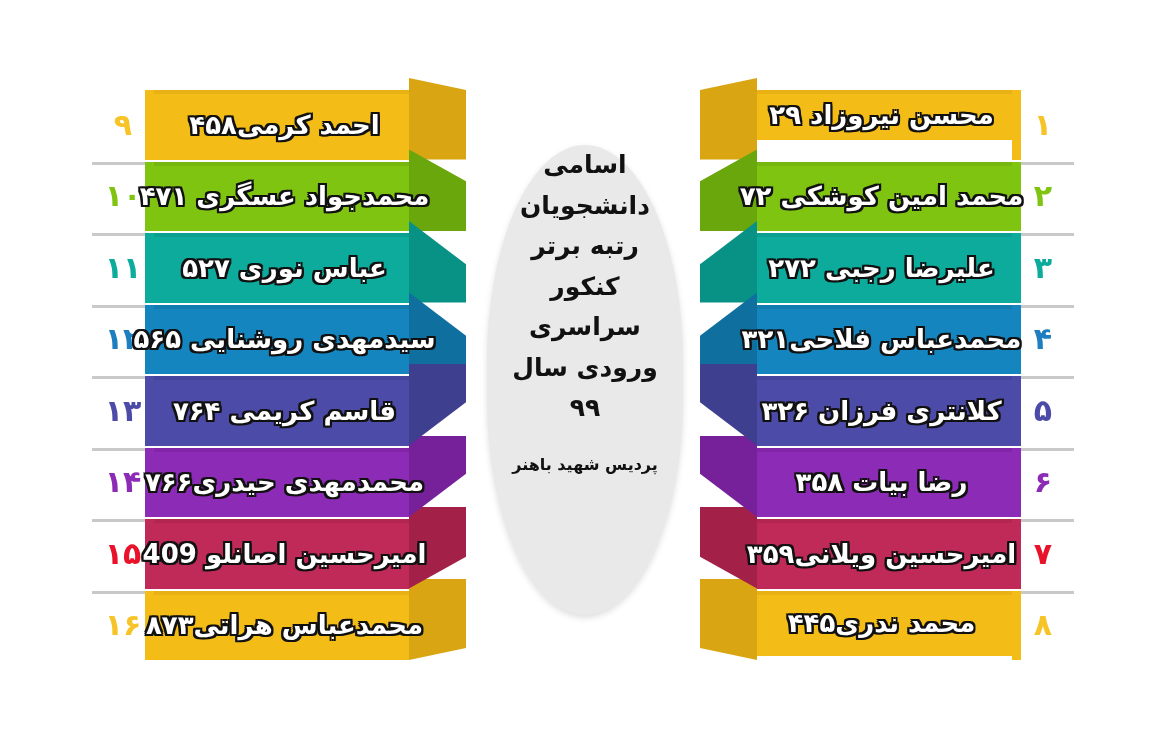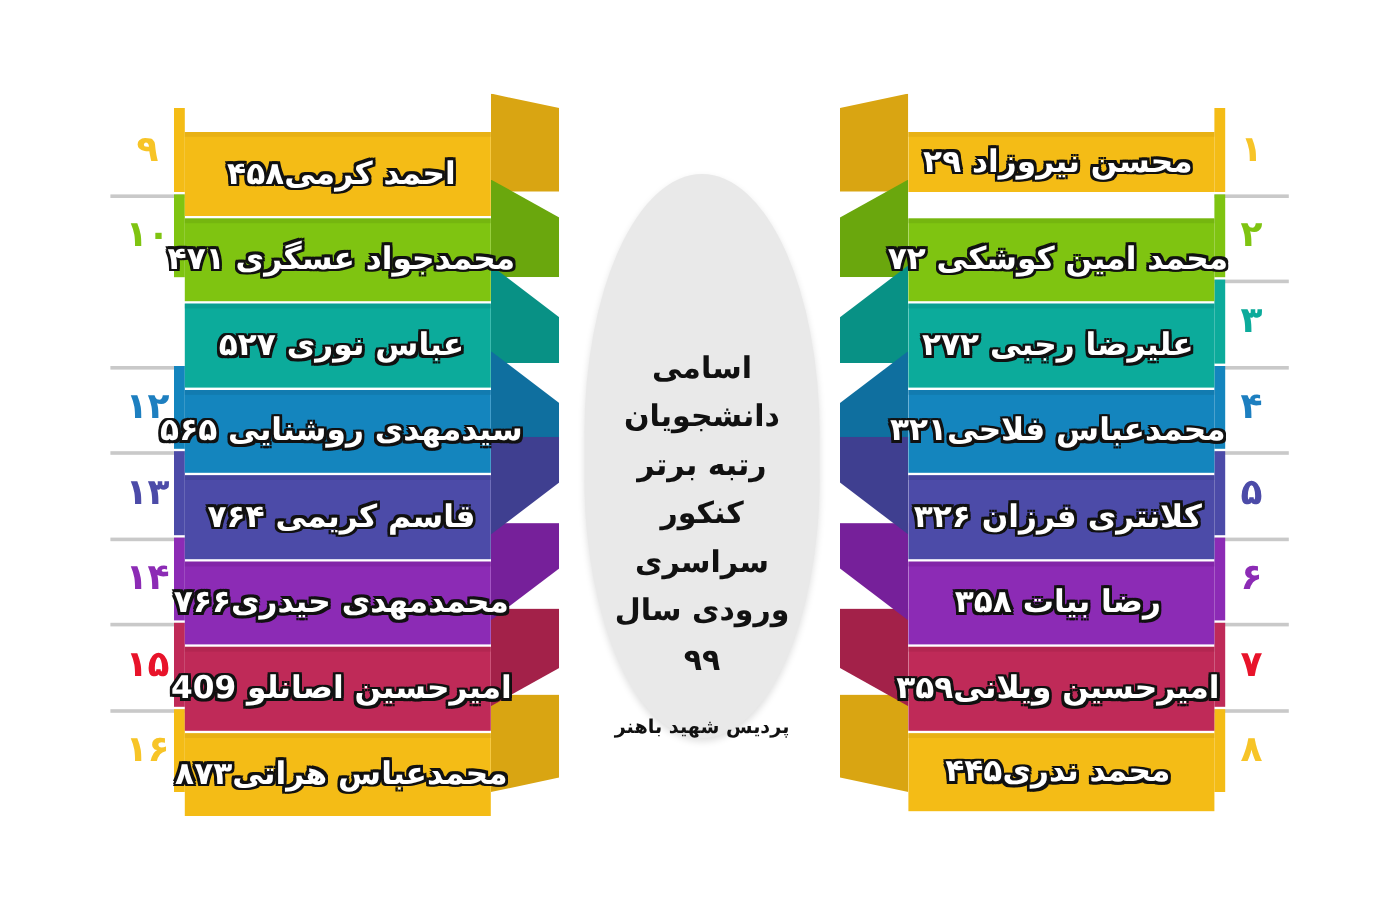--- a/index.html
+++ b/index.html
@@ -17,42 +17,42 @@
   }
   .numcell .sep{
     position:absolute;left:0;right:0;top:0;height:3px;background:#c9c9c9;
   }
   .numcell.first .sep{background:transparent;}
   .numcell .edge{position:absolute;top:0;bottom:0;width:9px;}
   .numcell.right-side .edge{left:0;}
   .numcell.left-side  .edge{right:0;}
 
   
-  .band{position:absolute;margin-top:20px;}
+  .band{position:absolute;}
   .band .face{position:absolute;inset:0;}
   .band .lip{position:absolute;left:0;right:0;top:0;height:4px;opacity:.45;}
   .band .label{
     position:absolute;inset:0;display:flex;align-items:center;
     color:#ffffff;font-size:26px;font-weight:bold;white-space:nowrap;
     text-shadow:
       -2.2px -2.2px 0 #111, 2.2px -2.2px 0 #111,
       -2.2px  2.2px 0 #111, 2.2px  2.2px 0 #111,
       -2.2px 0 0 #111, 2.2px 0 0 #111, 0 -2.2px 0 #111, 0 2.2px 0 #111;
   }
   .right-side .label{justify-content:center;padding-right:6px;}
   .left-side  .label{justify-content:center;padding-left:6px;}
 
   
   .wedge{position:absolute;}
 
   
   #oval{
     position:absolute;background:#e9e9e9;border-radius:50%/46%;
     box-shadow:0 3px 6px rgba(0,0,0,.13);
-    display:flex;flex-direction:column;align-items:center;justify-content:flex-end;
+    display:flex;flex-direction:column;align-items:center;justify-content:flex-start;
     text-align:center;z-index:40;
   }
   #oval .ttl{
     color:#111;font-weight:bold;font-size:25px;line-height:1.62;
     padding:0 18px;letter-spacing:0;
   }
   #oval .sub{
     color:#111;font-weight:bold;font-size:16px;margin-top:26px;
   }
 </style>
@@ -162,20 +162,25 @@
     <div class="numcell left-side" style="left: 92px; top: 161.5px; width: 62px; height: 69.5px; color: rgb(127, 196, 17);">
       <div class="sep"></div>
       <div class="edge" style="background: rgb(127, 196, 17);"></div>
       <span>۱۰</span>
     </div>
     <div class="wedge" style="left: 409px; top: 149.5px; width: 57px; height: 81.5px; background: rgb(106, 167, 13); z-index: 11; clip-path: polygon(0% 0%, 100% 31.8px, 100% calc(100% + 0px), 0% 100%);"></div>
     <div class="band left-side" style="left: 154px; top: 161.5px; width: 255px; height: 69.5px; z-index: 20;">
       <div class="face" style="background: rgb(127, 196, 17);"></div>
       <div class="lip" style="background: rgb(106, 167, 13);"></div>
       <div class="label">محمدجواد عسگری ۴۷۱</div>
+    </div>
+    <div class="numcell left-side" style="left: 92px; top: 233px; width: 62px; height: 69.5px; color: rgb(12, 171, 155);">
+      <div class="sep"></div>
+      <div class="edge" style="background: rgb(12, 171, 155);"></div>
+      <span>۱۱</span>
     </div>
     <div class="wedge" style="left: 409px; top: 221px; width: 57px; height: 81.5px; background: rgb(8, 145, 133); z-index: 12; clip-path: polygon(0% 0%, 100% 43.35px, 100% calc(100% + 0px), 0% 100%);"></div>
     <div class="band left-side" style="left: 154px; top: 233px; width: 255px; height: 69.5px; z-index: 20;">
       <div class="face" style="background: rgb(12, 171, 155);"></div>
       <div class="lip" style="background: rgb(8, 145, 133);"></div>
       <div class="label">عباس نوری ۵۲۷</div>
     </div>
     <div class="numcell left-side" style="left: 92px; top: 304.5px; width: 62px; height: 69.5px; color: rgb(29, 127, 192);">
       <div class="sep"></div>
       <div class="edge" style="background: rgb(20, 133, 190);"></div>

